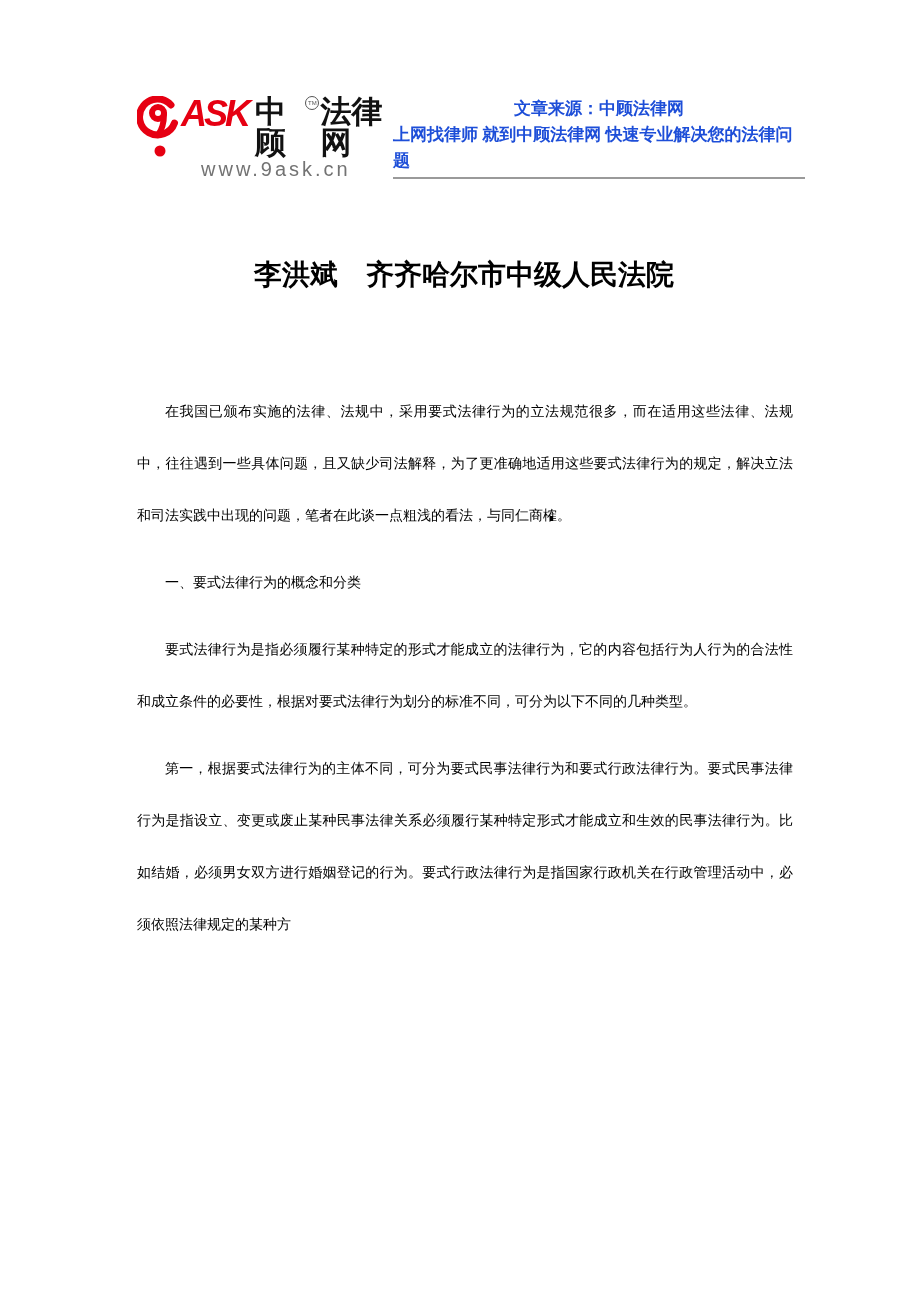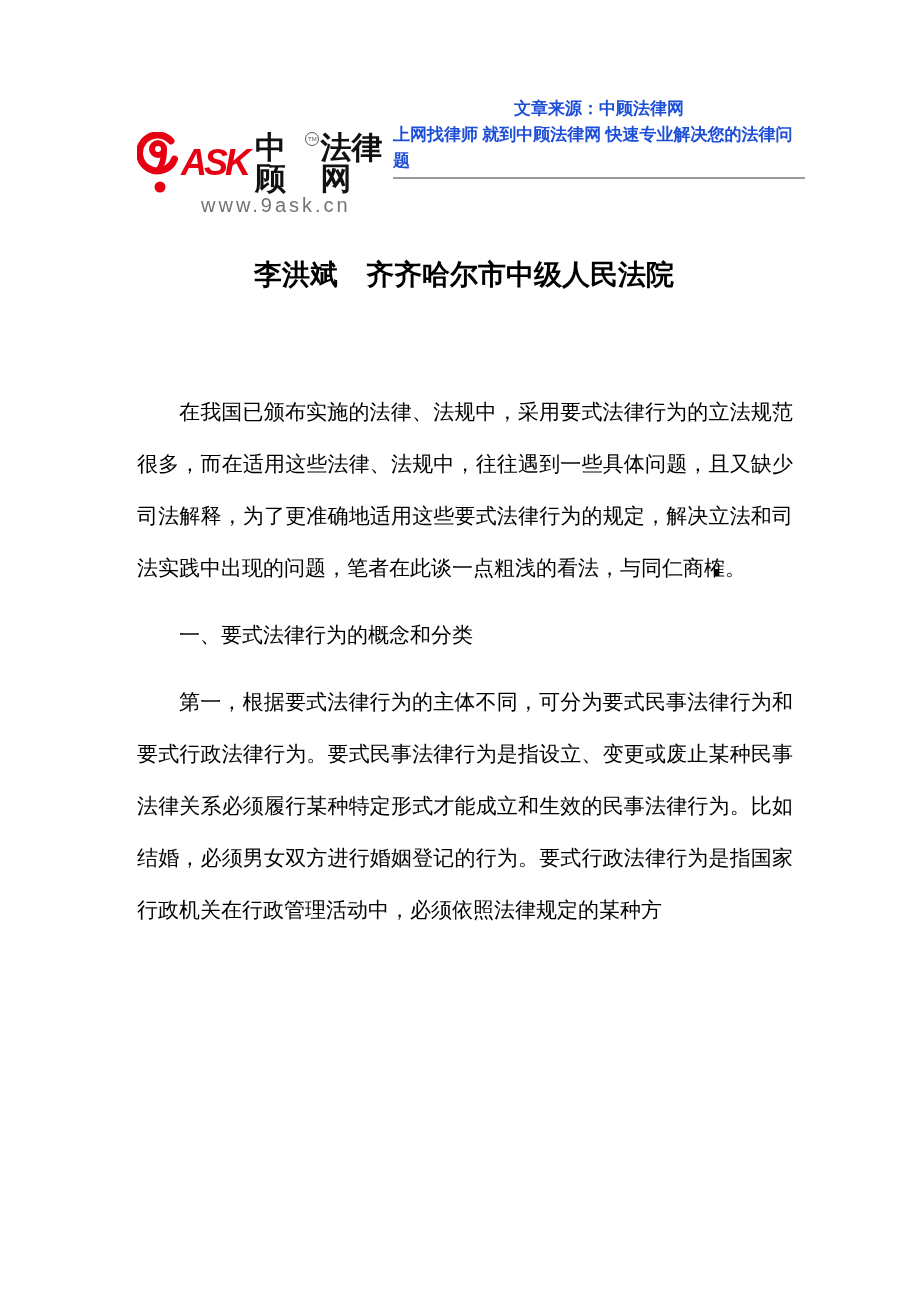--- a/index.html
+++ b/index.html
@@ -13,21 +13,21 @@
     color:#000;
     overflow:hidden;
   }
 
   
   .header {
     position:absolute; left:137px; top:96px; width:668px;
     display:flex; align-items:flex-start;
   }
   .logo { width:256px; flex:none; }
-  .logo-row { display:flex; align-items:center; height:62px;margin-top:36px; }
+  .logo-row { display:flex; height:62px; }
   .logo-mark { flex:none; margin-right:2px; }
   .logo-ask {
     color:#e60012; font-weight:bold; font-style:italic;
     font-size:36px; letter-spacing:-3px;
     font-family:"Liberation Sans","DejaVu Sans",sans-serif;
     line-height:1;
   }
   .logo-cn { font-weight:bold; font-size:31px; line-height:1; color:#111;
     font-family:"Liberation Sans","DejaVu Sans",sans-serif; }
   .logo-cn.first { margin-left:7px; }
@@ -58,21 +58,21 @@
   .byline {
     position:absolute; top:256px; left:4px; width:100%;
     text-align:center; font-size:28px; font-weight:bold; color:#000;
   }
 
   
   .content {
     position:absolute; left:137px; top:386px; width:656px;
   }
   .para {
-    font-size:21px; line-height:52px;
+    font-size:14px; line-height:52px;
     text-align:justify; text-indent:2em;
     margin:0 0 15px 0;
     color:#000;
   }
 </style>
 </head>
 <body>
 
 <div class="page">
 
@@ -100,16 +100,17 @@
     </div>
 
   </div>
 
 
   <h2 class="byline">李洪斌　齐齐哈尔市中级人民法院</h2>
 
   <div class="content">
       <p class="para">在我国已颁布实施的法律、法规中，采用要式法律行为的立法规范很多，而在适用这些法律、法规中，往往遇到一些具体问题，且又缺少司法解释，为了更准确地适用这些要式法律行为的规定，解决立法和司法实践中出现的问题，笔者在此谈一点粗浅的看法，与同仁商榷。</p>
       <p class="para">一、要式法律行为的概念和分类</p>
+      <p class="para">要式法律行为是指必须履行某种特定的形式才能成立的法律行为，它的内容包括行为人行为的合法性和成立条件的必要性，根据对要式法律行为划分的标准不同，可分为以下不同的几种类型。</p>
       <p class="para">第一，根据要式法律行为的主体不同，可分为要式民事法律行为和要式行政法律行为。要式民事法律行为是指设立、变更或废止某种民事法律关系必须履行某种特定形式才能成立和生效的民事法律行为。比如结婚，必须男女双方进行婚姻登记的行为。要式行政法律行为是指国家行政机关在行政管理活动中，必须依照法律规定的某种方</p>
     </div>
 
 </div>
 
 </body></html>

